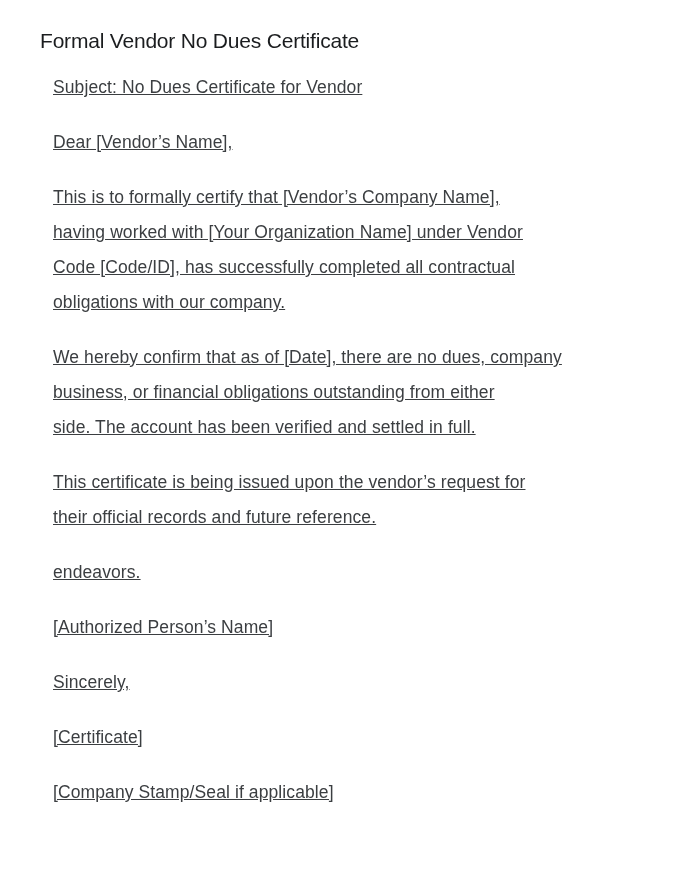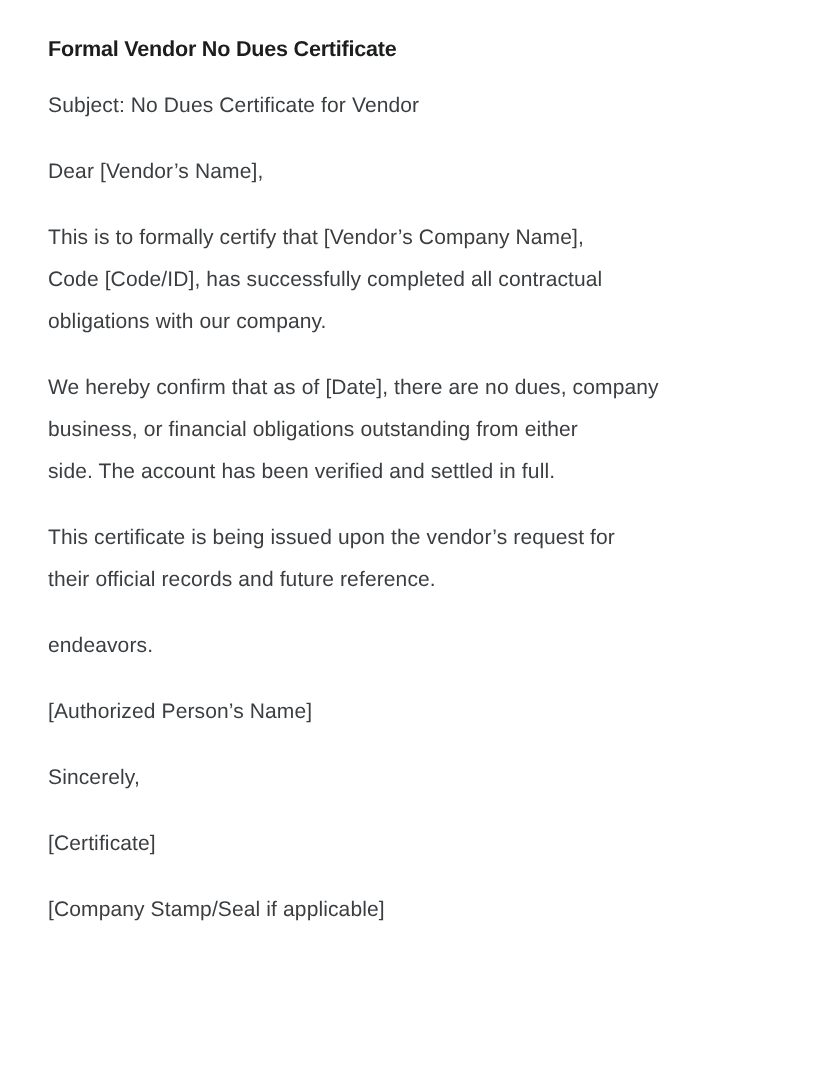--- a/index.html
+++ b/index.html
@@ -12,31 +12,32 @@
     width: 700px;
     height: 892px;
     font-family: "Liberation Sans", "DejaVu Sans", sans-serif;
     overflow: hidden;
   }
   main {
     padding: 27px 40px 0 40px;
   }
   h1 {
     margin: 0 0 15px 0;
-    font-size: 18px;
+    font-size: 21px;
     line-height: 28px;
-    font-weight: 700;
+    font-weight: 400;
     color: #1b1d1f;
     letter-spacing: -0.2px;
   }
   .para {
-    margin: 0 0 20px 0;
+    margin: 0 0 20px 13px;
     font-size: 17.5px;
     color: #3b3e41;
     letter-spacing: 0.1px;
+    text-decoration: underline;
   }
   .line {
     display: block;
     line-height: 35px;
     white-space: nowrap;
   }
 </style>
 </head>
 <body>
 
@@ -44,20 +45,21 @@
   <h1>Formal Vendor No Dues Certificate</h1>
   <div id="doc-blocks">
       <p class="para">
         <span class="line">Subject: No Dues Certificate for Vendor</span>
       </p>
       <p class="para">
         <span class="line">Dear [Vendor’s Name],</span>
       </p>
       <p class="para">
         <span class="line">This is to formally certify that [Vendor’s Company Name],</span>
+        <span class="line">having worked with [Your Organization Name] under Vendor</span>
         <span class="line">Code [Code/ID], has successfully completed all contractual</span>
         <span class="line">obligations with our company.</span>
       </p>
       <p class="para">
         <span class="line">We hereby confirm that as of [Date], there are no dues, company</span>
         <span class="line">business, or financial obligations outstanding from either</span>
         <span class="line">side. The account has been verified and settled in full.</span>
       </p>
       <p class="para">
         <span class="line">This certificate is being issued upon the vendor’s request for</span>

